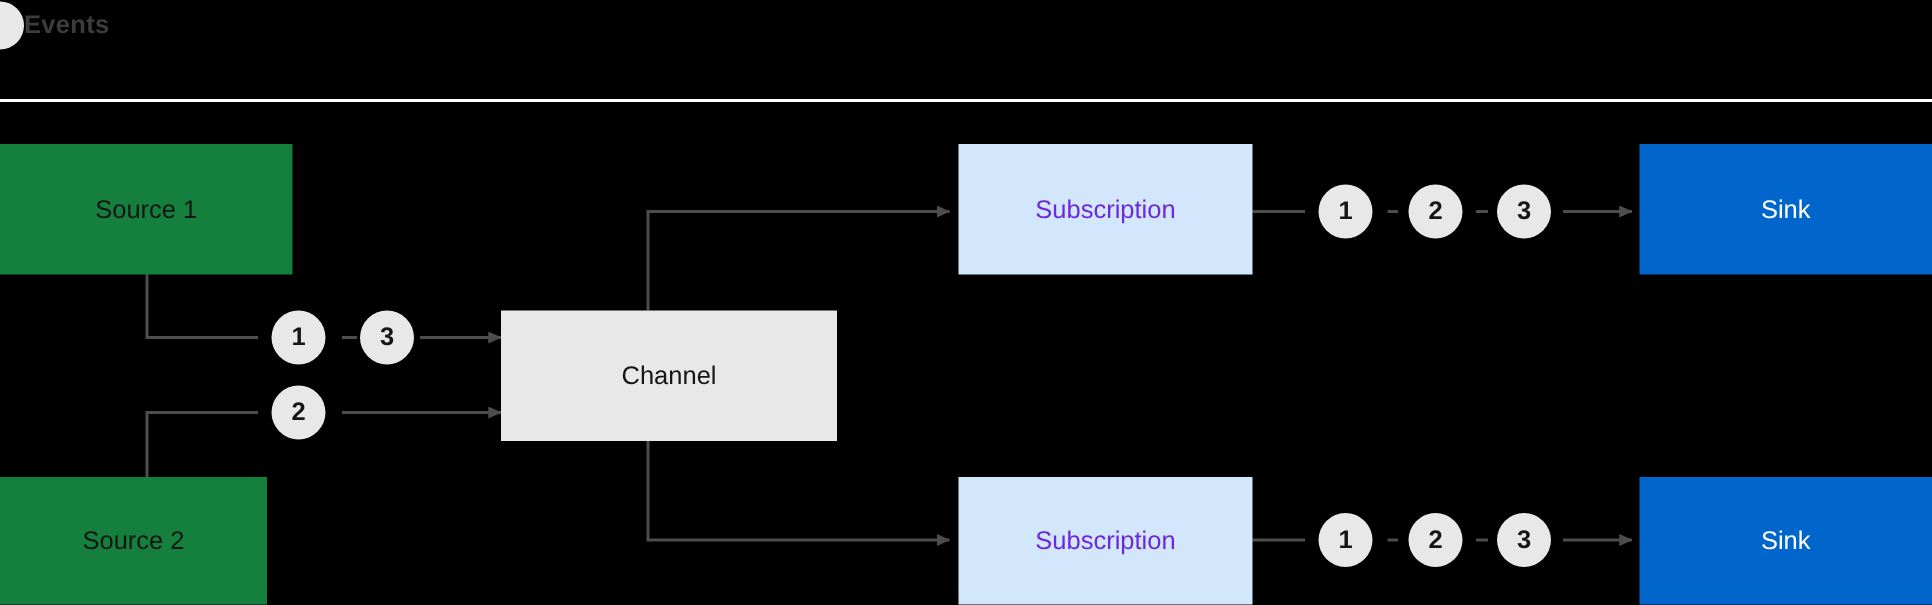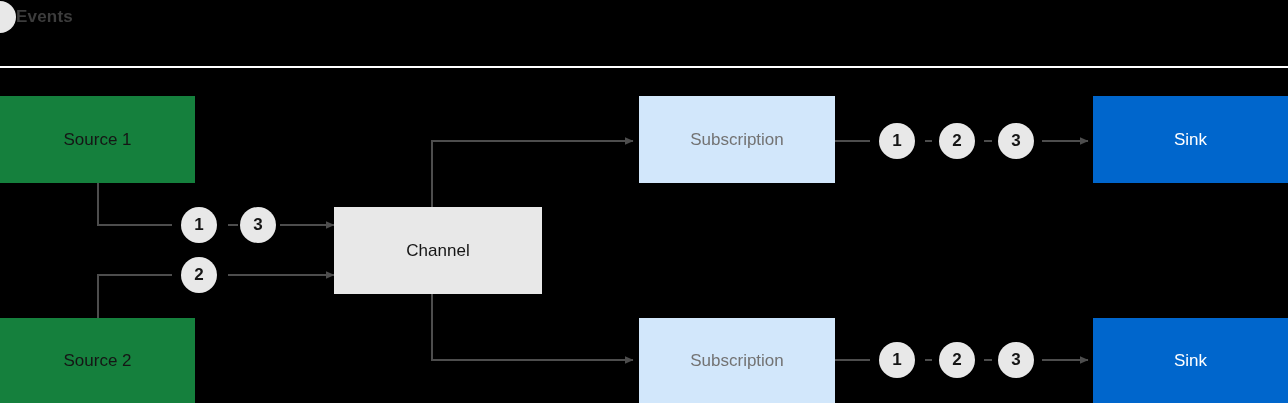--- a/index.html
+++ b/index.html
@@ -71,21 +71,21 @@
   .node-source {
     background: #15803d;
     color: #151515;
   }
   .node-channel {
     background: #e8e8e8;
     color: #151515;
   }
   .node-subscription {
     background: #d2e7fb;
-    color: #737373;
+    color: #6d28d9;
   }
   .node-sink {
     background: #0066cc;
     color: #ffffff;
     align-items: center;
   }
 
   
   .token {
     position: absolute;
@@ -139,25 +139,25 @@
     <path d="M925,360 L932,360"></path>
     <path d="M984,360 L992,360"></path>
     <path d="M1042,360 L1088,360" marker-end="url(#ah)"></path>
   </g>
 </svg>
 
 <div class="node node-source" style="left:0px; top:96px; width:195px; height:87px;">
   <span>Source 1</span>
 </div>
 
-<div class="node node-source" style="left:0px; top:318px; width:195px; height:85px;">
+<div class="node node-source" style="left:0px; top:318px; width:178px; height:85px;">
   <span>Source 2</span>
 </div>
 
-<div class="node node-channel" style="left:334px; top:207px; width:208px; height:87px;text-align:center;">
+<div class="node node-channel" style="left:334px; top:207px; width:224px; height:87px;text-align:center;">
   <span>Channel</span>
 </div>
 
 <div class="node node-subscription" style="left:639px; top:96px; width:196px; height:87px;">
   <span>Subscription</span>
 </div>
 
 <div class="node node-subscription" style="left:639px; top:318px; width:196px; height:85px;">
   <span>Subscription</span>
 </div>

